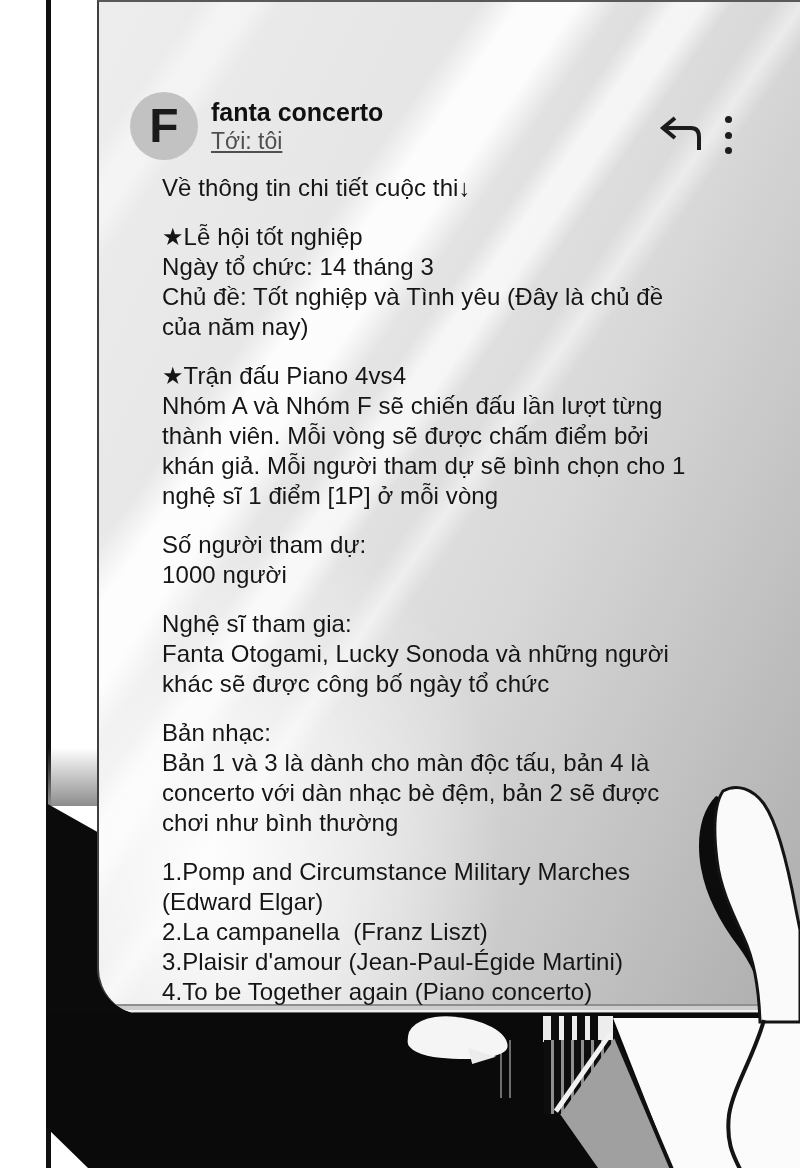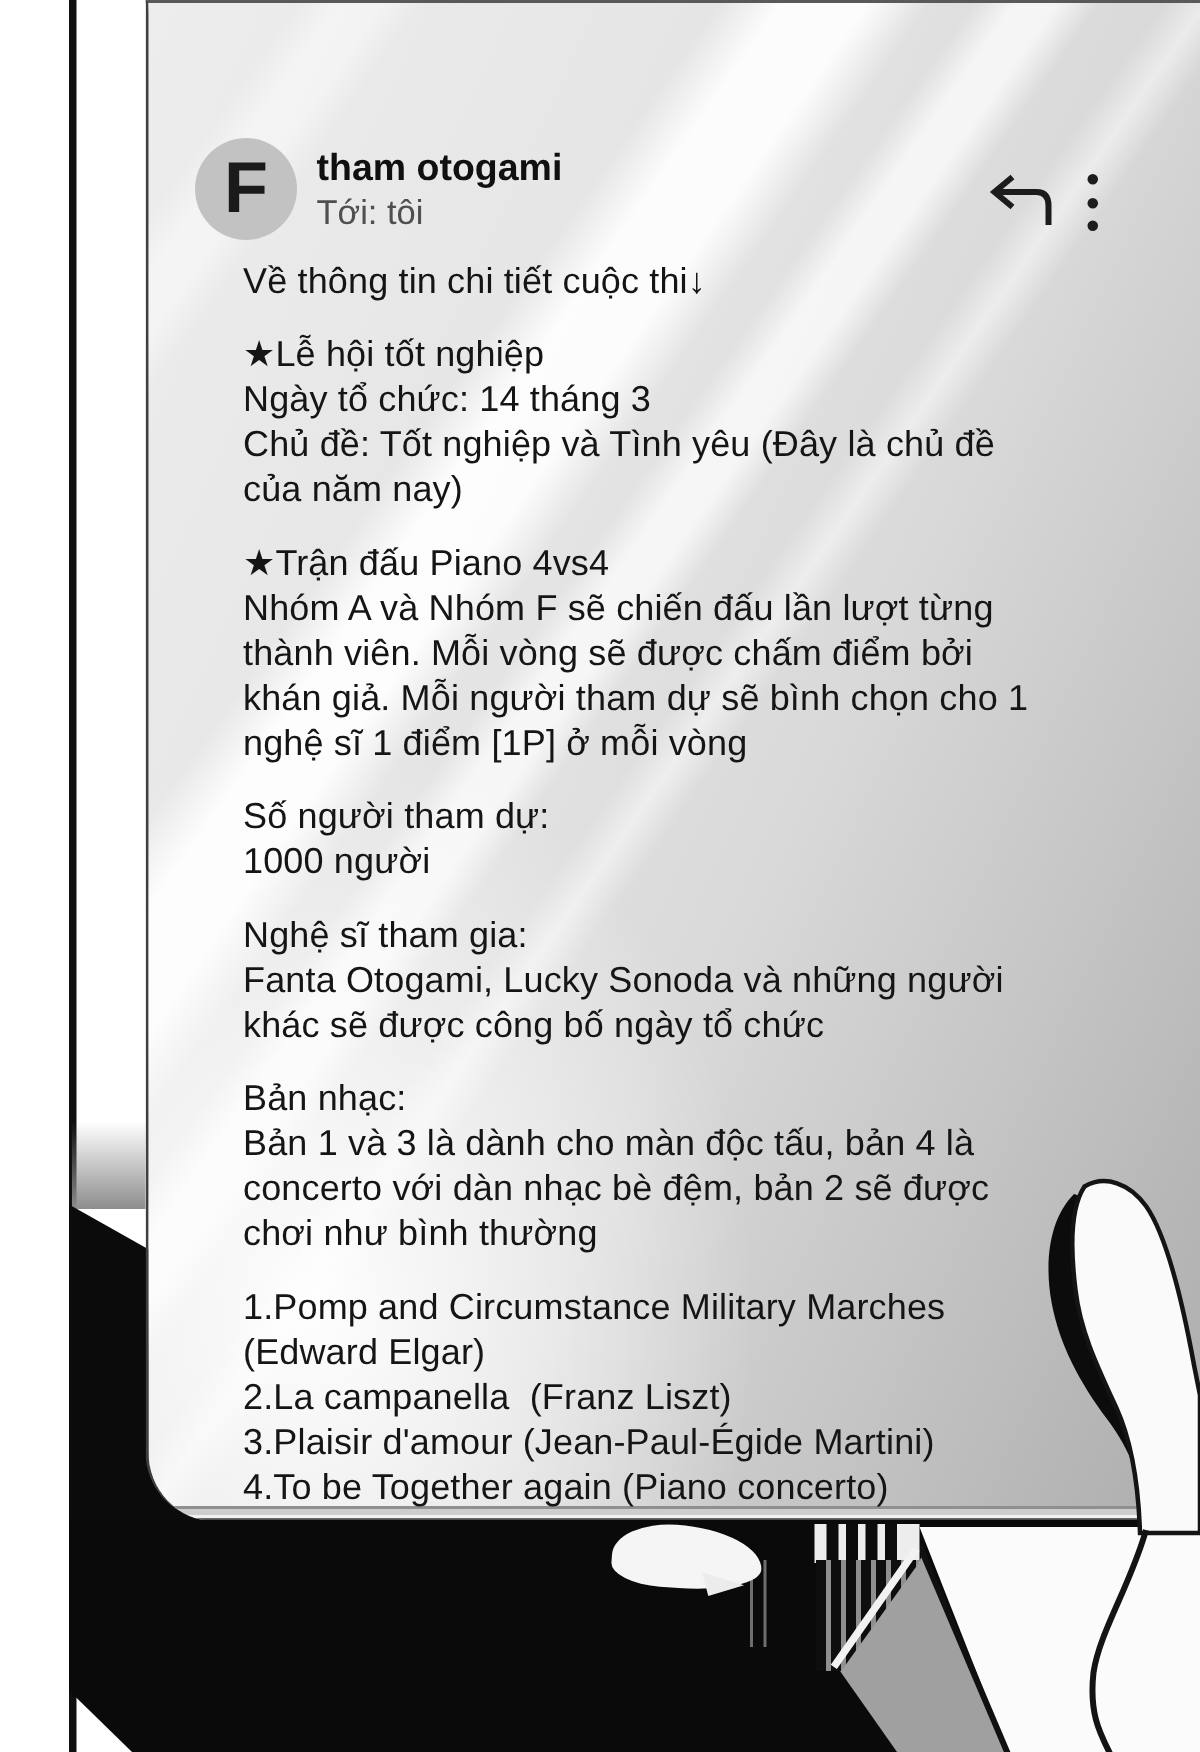--- a/index.html
+++ b/index.html
@@ -60,21 +60,21 @@
   .screen-content { position: absolute; inset: 0; }
 
   
   .avatar {
     left: 31px; top: 90px; width: 68px; height: 68px;
     background: #c2c2c2; border-radius: 50%;
     display: flex; align-items: center; justify-content: center;
     color: #1a1a1a; font-size: 48px; font-weight: 600; line-height: 1;
   }
   .sender-name { left: 112px; top: 96px; font-size: 25px; font-weight: bold; color: #101010; }
-  .sender-to   { left: 112px; top: 126px; font-size: 23px; color: #4f4f4f; }
+  .sender-to   { left: 112px; top: 126px; font-size: 23px; color: #4f4f4f; text-decoration: underline; }
   .reply-btn { left: 559px; top: 112px; width: 48px; height: 38px; }
   .more-btn  { left: 620px; top: 113px; width: 18px; height: 40px;
                display: flex; flex-direction: column; align-items: center;
                justify-content: space-between; padding: 1px 0; }
   .dot { width: 7px; height: 7px; border-radius: 50%; background: #1d1d1d; }
 
   
   .body-text { left: 63px; top: 171px; width: 640px; }
   .para {
     white-space: pre-wrap;
@@ -133,21 +133,21 @@
 
   <div class="abs screen">
     <div class="sheen"></div>
     <div class="bezel"></div>
 
     <div class="screen-content">
 
       <div class="abs avatar">
         <span>F</span>
       </div>
-      <div class="abs sender-name">tham otogami</div>
+      <div class="abs sender-name">fanta concerto</div>
       <div class="abs sender-to">Tới: tôi</div>
 
       <div class="abs reply-btn">
         <svg width="48" height="38" viewBox="0 0 48 38" fill="none">
           <path d="M17 4 L5 14 L17 24" stroke="#1c1c1c" stroke-width="4" fill="none"></path>
           <path d="M5 14 H33 Q41 14 41 23 V36" stroke="#1c1c1c" stroke-width="4" fill="none"></path>
         </svg>
       </div>
 
       <div class="abs more-btn">

